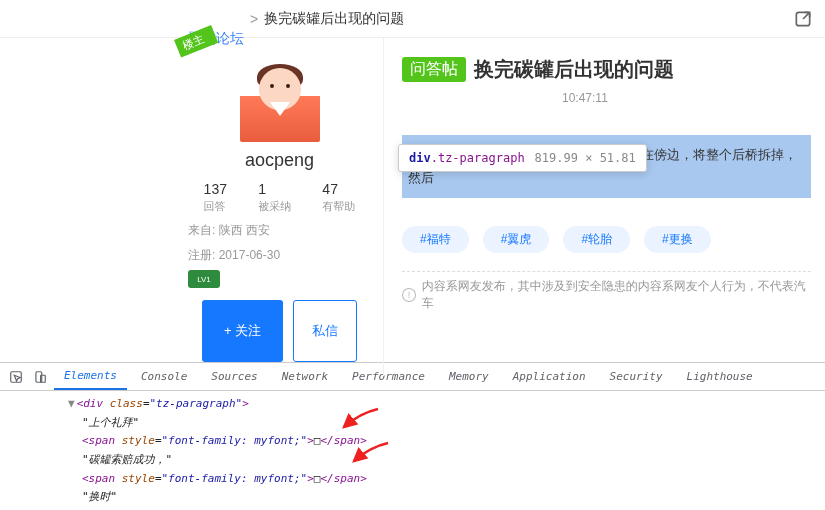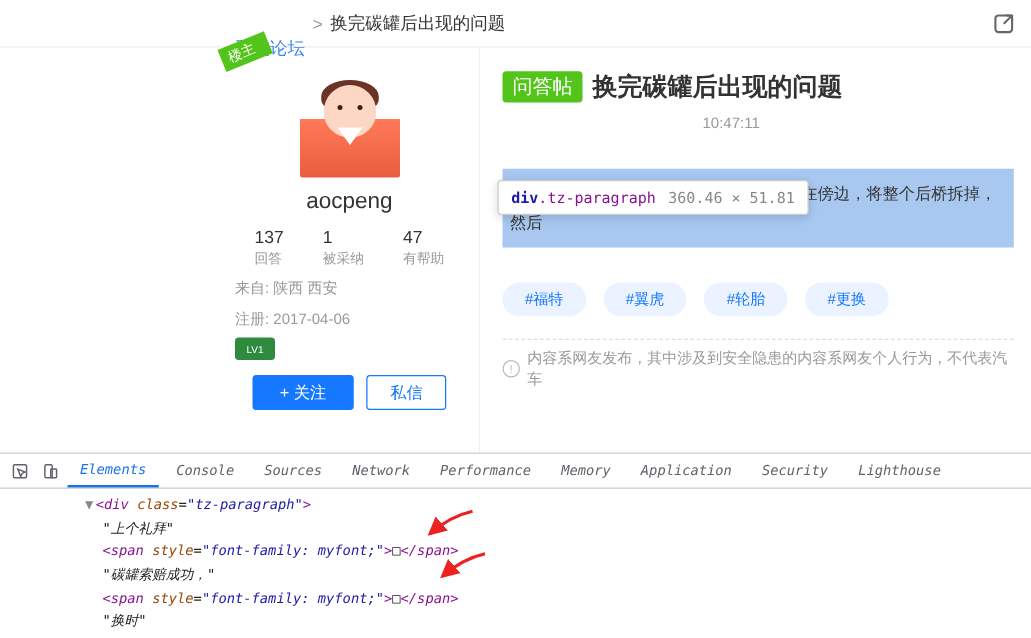--- a/index.html
+++ b/index.html
@@ -23,21 +23,21 @@
     .avatar-eyes::before { left:30px; } .avatar-eyes::after { left:46px; }
     .avatar-collar { position:absolute; top:40px; left:50%; transform:translateX(-50%); width:0; height:0; border-left:10px solid transparent; border-right:10px solid transparent; border-top:14px solid #fff; }
     .username { text-align: center; margin-top: 8px; font-size: 18px; }
     .stats { display: flex; justify-content: space-around; margin-top: 10px; }
     .stat { text-align: left; }
     .stat-num { font-size: 14px; }
     .stat-label { font-size: 11px; color: #999; margin-top: 2px; }
     .meta-line { font-size: 12px; color: #999; margin-top: 8px; }
     .badge { width: 32px; height: 18px; background: #2e8b3d; color:#fff; border-radius:3px; display:inline-flex; align-items:center; justify-content:center; font-size:8px; margin-top:6px; }
     .card-actions { display: flex; gap: 10px; margin-top: 12px; justify-content: center; }
-    .btn-follow { background: #1677ff; color: #fff; border: none; padding: 5px 22px; border-radius: 3px; font-size: 13px; cursor: pointer; }
+    .btn-follow { background: #1677ff; color: #fff; border: none; padding: 22px 22px; border-radius: 3px; font-size: 13px; cursor: pointer; }
     .btn-msg { background: #fff; color: #1677ff; border: 1px solid #1677ff; padding: 4px 18px; border-radius: 3px; font-size: 13px; cursor: pointer; }
     
     .post-area { flex: 1; padding: 18px 14px 0 18px; position: relative; }
     .post-title-row { display: flex; align-items: center; gap: 8px; }
     .qa-badge { background: #52c41a; color: #fff; font-size: 16px; padding: 2px 8px; border-radius: 3px; }
     .post-title { font-size: 20px; font-weight: 600; }
     .timestamp { color: #999; font-size: 12px; margin-top: 8px; margin-left: 160px; }
     .tooltip { position: absolute; top: 106px; left: 14px; background: #fff; border: 1px solid #ccc; border-radius: 3px; box-shadow: 0 2px 8px rgba(0,0,0,.15); padding: 6px 10px; font-family: monospace; font-size: 12px; z-index: 5; }
     .tooltip-sel { color: #881391; }
     .tooltip-sel b { color: #1a1aa6; }
@@ -103,36 +103,36 @@
         <div class="stat">
             <div class="stat-num">1</div>
             <div class="stat-label">被采纳</div>
           </div>
         <div class="stat">
             <div class="stat-num">47</div>
             <div class="stat-label">有帮助</div>
           </div>
       </div>
       <div class="meta-line"><span>来自:</span> <span>陕西 西安</span></div>
-      <div class="meta-line"><span>注册:</span> <span>2017-04-06</span></div>
+      <div class="meta-line"><span>注册:</span> <span>2017-06-30</span></div>
       <span class="badge">LV1</span>
       <div class="card-actions">
         <button class="btn-follow">+ 关注</button>
         <button class="btn-msg">私信</button>
       </div>
     </div>
 
     <div class="post-area">
       <div class="post-title-row">
         <span class="qa-badge">问答帖</span>
         <h1 class="post-title">换完碳罐后出现的问题</h1>
       </div>
       <div class="timestamp">10:47:11</div>
       <div class="tooltip">
-        <span class="tooltip-sel"><b>div</b><span>.tz-paragraph</span></span><span class="tooltip-dim">360.46 × 51.81</span>
+        <span class="tooltip-sel"><b>div</b><span>.tz-paragraph</span></span><span class="tooltip-dim">819.99 × 51.81</span>
       </div>
       <div class="post-body">
         <span>上个礼拜</span><span class="redbox">六</span><span>碳罐索赔成功，</span><span class="redbox">更</span><span>换时一直在傍边，将整个后桥拆掉，然后</span><br>
       </div>
       <div class="tag-row">
         <span class="tag">#福特</span>
         <span class="tag">#翼虎</span>
         <span class="tag">#轮胎</span>
         <span class="tag">#更换</span>
       </div>

